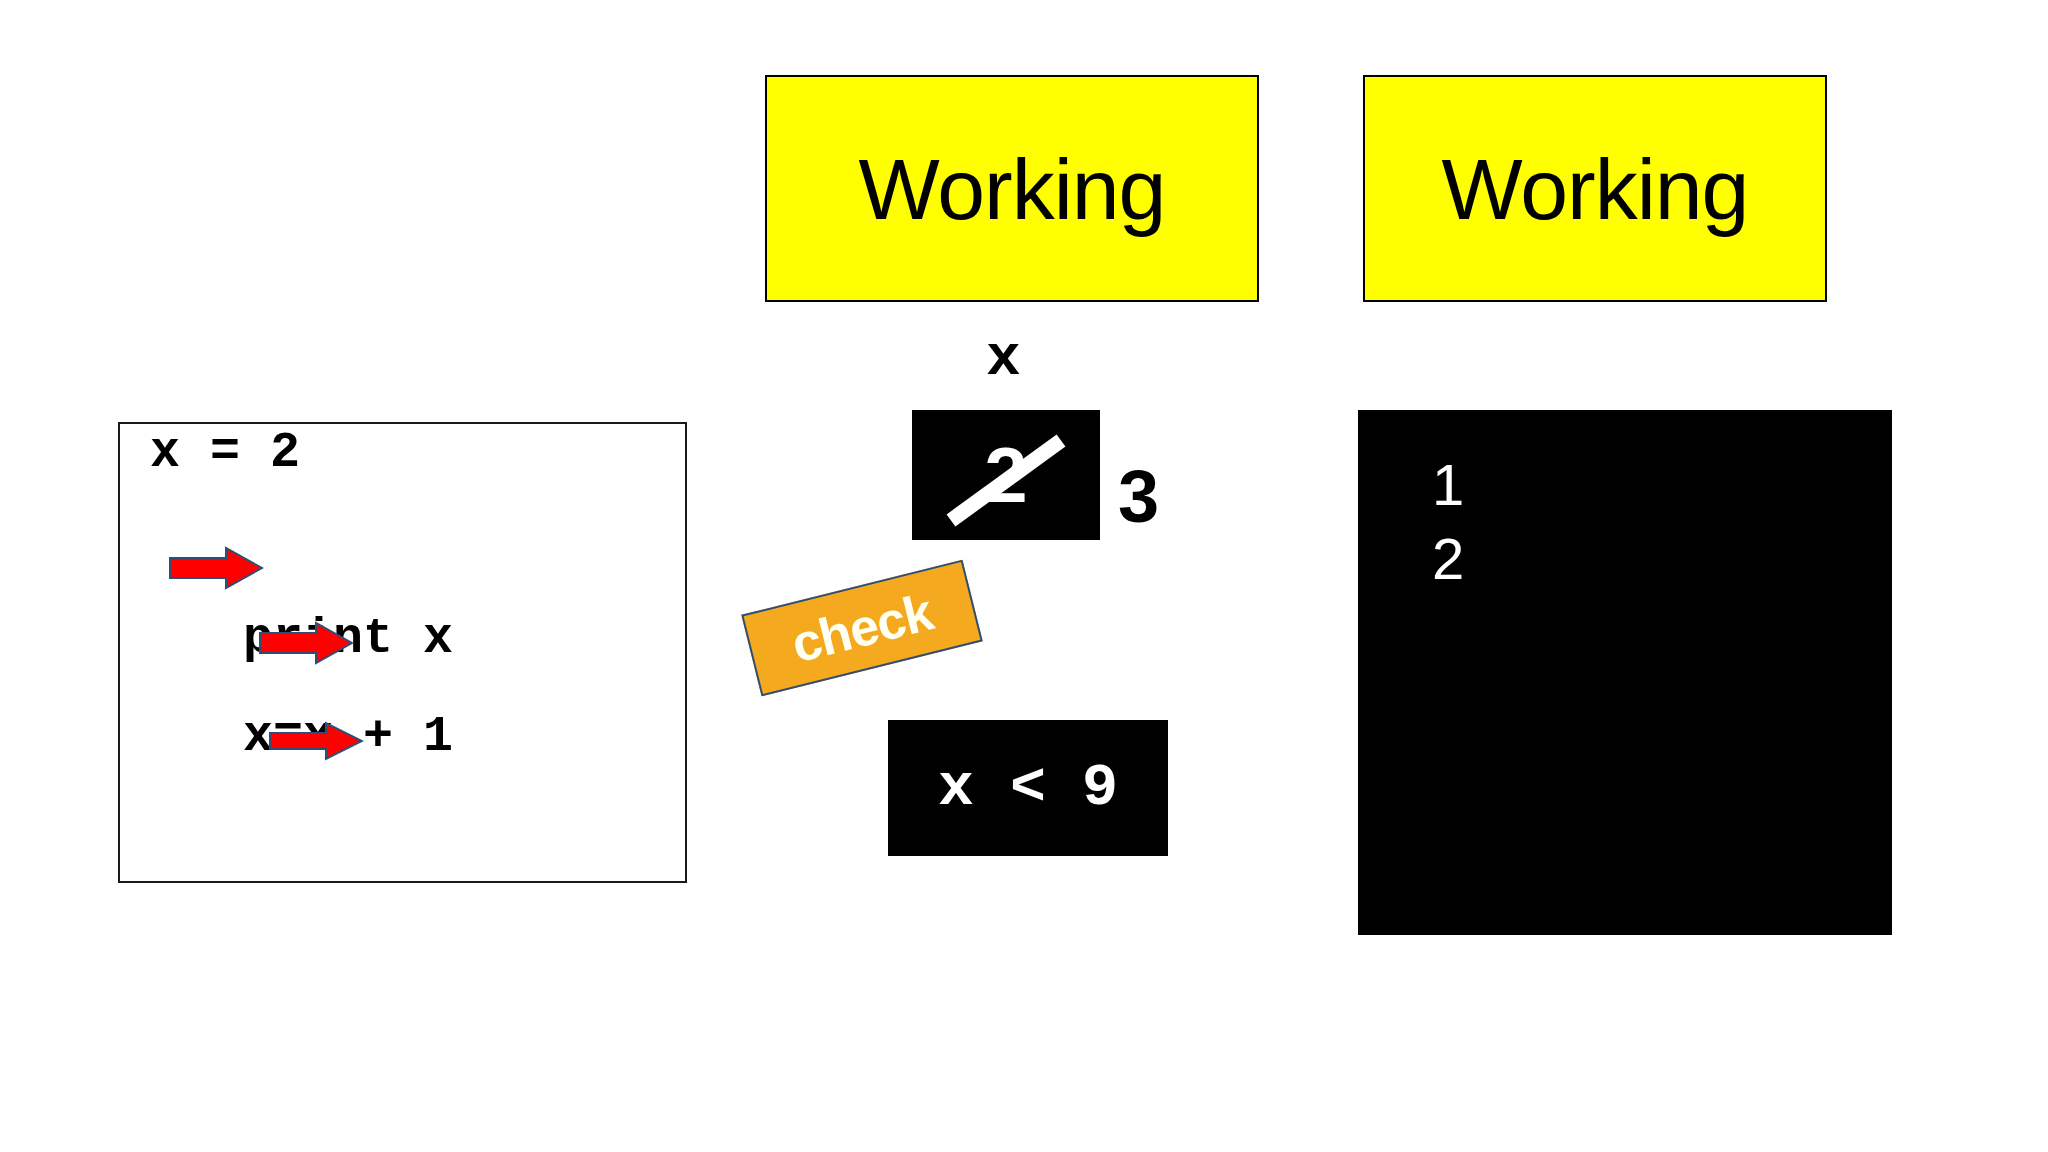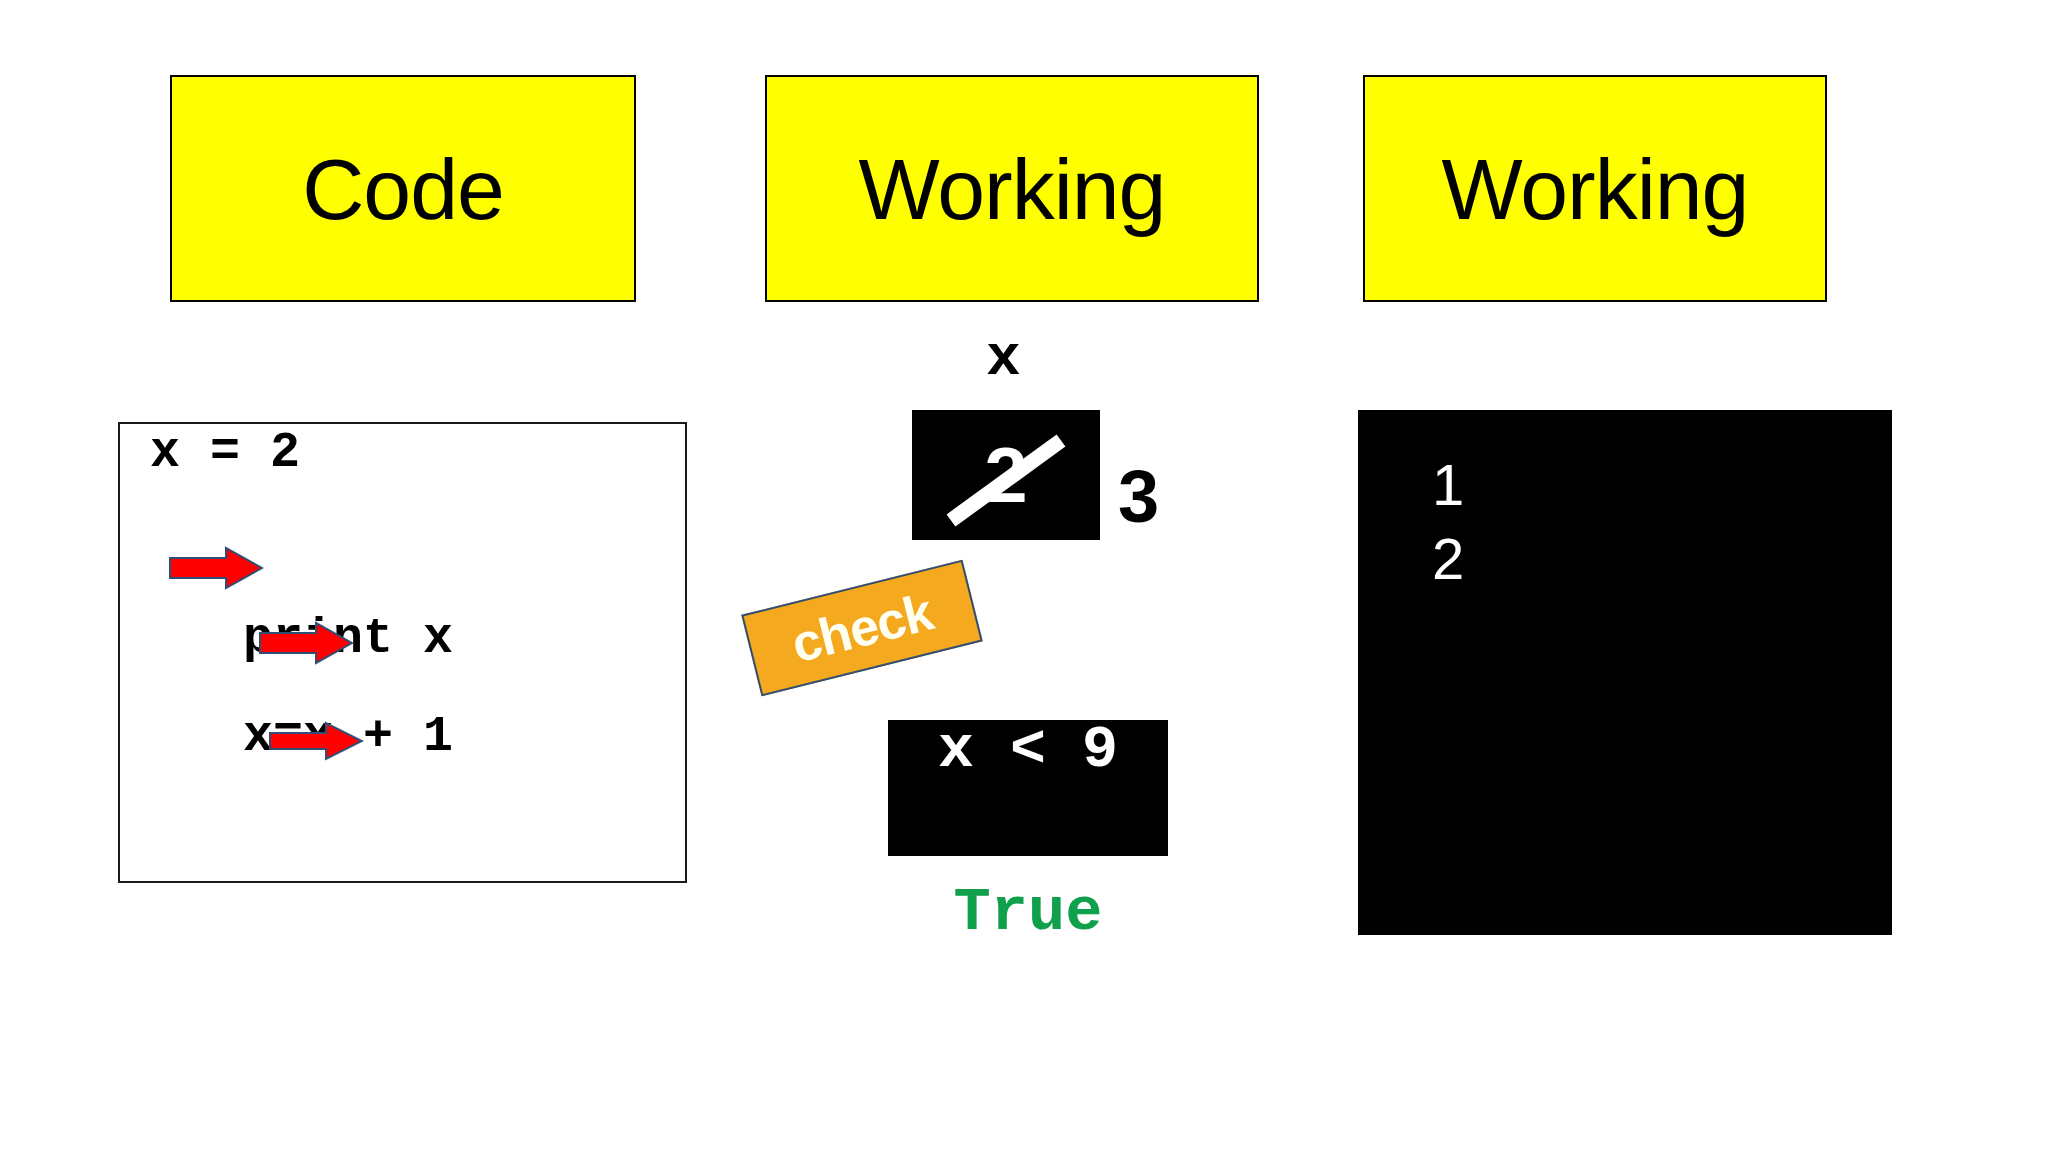--- a/index.html
+++ b/index.html
@@ -147,21 +147,21 @@
 
   
   #condition-box {
     position: absolute;
     left: 888px;
     top: 720px;
     width: 280px;
     height: 136px;
     background: #000000;
     display: flex;
-    align-items: flex-start;
+    align-items: center;
     justify-content: center;
   }
   #condition-box .cond-text {
     font-family: "Liberation Mono", "DejaVu Sans Mono", monospace;
     font-size: 60px;
     font-weight: bold;
     color: #ffffff;
     line-height: 1;
     white-space: pre;
   }
@@ -197,23 +197,20 @@
     font-weight: 400;
     color: #ffffff;
     line-height: 1.28;
   }
 </style>
 </head>
 <body>
 
 <div id="stage">
 
-  <div id="hdr-code" class="header-banner">
-    <span class="banner-text">Code</span>
-  </div>
 
   <div id="hdr-working" class="header-banner">
     <span class="banner-text">Working</span>
   </div>
 
   <div id="hdr-output" class="header-banner">
     <span class="banner-text">Working</span>
   </div>
 
   <div id="code-panel"></div>
@@ -242,20 +239,19 @@
   <div id="var-next-val">3</div>
 
   <div id="check-sticker">
     <span class="sticker-text">check</span>
   </div>
 
   <div id="condition-box">
     <span class="cond-text">x &lt; 9</span>
   </div>
 
-  <div id="condition-result">True</div>
 
   <div id="output-console">
     <div class="console-line">1</div>
     <div class="console-line">2</div>
   </div>
 
 </div>
 
 </body></html>

